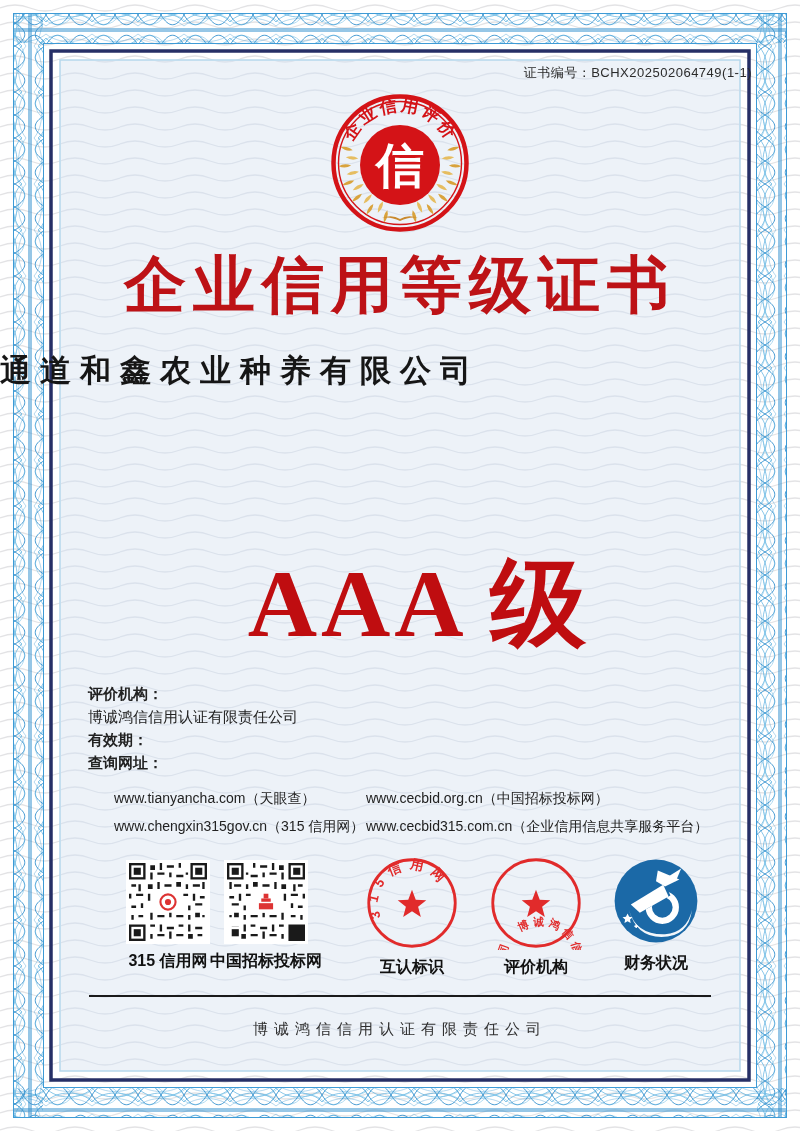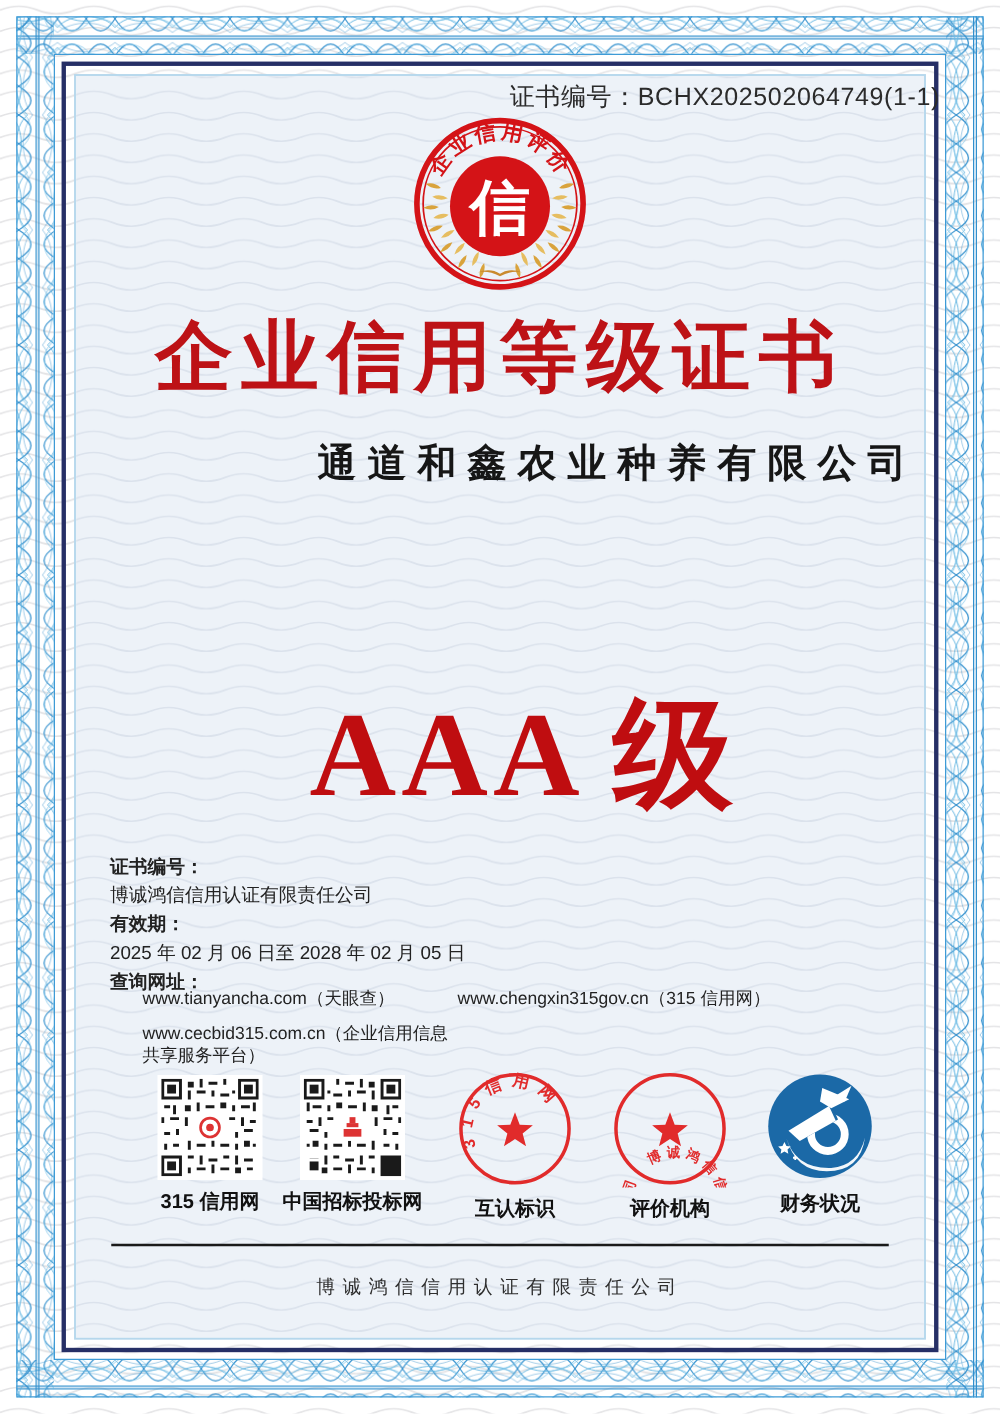--- a/index.html
+++ b/index.html
@@ -2,47 +2,47 @@
 <html><head>
 <meta charset="utf-8">
 <style>
   * { margin:0; padding:0; box-sizing:border-box; }
   html,body { width:800px; }
   body { font-family:"Liberation Sans", sans-serif; background:#fff; }
   .page { position:relative; width:800px; height:1131px; overflow:hidden; background:#fff; }
   .bg { position:absolute; left:0; top:0; width:800px; height:1131px; }
   .content { position:absolute; left:0; top:0; width:800px; height:1131px; }
 
-  .cert-no { position:absolute; top:64px; right:48px; font-size:20px; color:#2b2b2b; letter-spacing:.5px; }
+  .cert-no { position:absolute; top:64px; right:48px; font-size:13px; color:#2b2b2b; letter-spacing:.5px; }
 
   .emblem { position:absolute; left:330px; top:92px; width:140px; height:142px; }
 
   .title { position:absolute; left:0; top:243px; width:800px; text-align:center;
            font-size:62px; font-weight:bold; color:#bd1216; letter-spacing:7px; }
 
-  .company { position:absolute; left:0; top:350px; width:734px; text-align:right;
+  .company { position:absolute; left:0; top:350px; width:734px; text-align:left;
              font-size:31px; font-weight:bold; color:#161616; letter-spacing:9px; }
 
   .body-text { position:absolute; left:88px; top:428px; width:626px;
                font-size:17px; color:#3a3a3a; line-height:28px; text-indent:2em;
                text-align:justify; letter-spacing:.4px; }
 
   .rating { position:absolute; left:0; top:540px; width:800px; text-align:center;
             font-family:"Liberation Serif", serif; font-weight:bold;
             font-size:96px; color:#bf0d10; letter-spacing:4px;margin-left:19px; }
 
   .info { position:absolute; left:88px; top:682px; font-size:15px; color:#222; line-height:23px; }
   .info .lbl { font-weight:bold; }
   .urls { position:absolute; left:88px; top:790px; display:grid;
           grid-template-columns:252px auto; row-gap:10px; font-size:14px; color:#222;margin-left:26px; }
 
   .seal-item { position:absolute; display:flex; flex-direction:column; align-items:center; }
   .seal-item .cap { margin-top:7px; font-size:16px; font-weight:bold; color:#111; white-space:nowrap; }
   .qr1 { left:118px; top:860px; width:100px; }
-  .qr2 { left:232px; top:860px; width:100px; }
+  .qr2 { left:216px; top:860px; width:100px; }
   .st1 { left:362px; top:856px; width:100px; }
   .st2 { left:486px; top:856px; width:100px; }
   .lg1 { left:608px; top:856px; width:96px; }
   .qr-img { width:84px; height:84px; background:#fff; padding:3px; }
   .stamp-img { width:94px; height:94px; }
   .logo-img { width:90px; height:90px; }
 
   .footer-line { position:absolute; left:89px; top:995px; width:622px; height:2px; background:#1a1a1a; }
   .footer { position:absolute; left:0; top:1020px; width:800px; text-align:center;
             font-size:15px; color:#2e2e2e; letter-spacing:6px; }
@@ -141,29 +141,29 @@
       </g>
       <circle cx="70" cy="72" r="40" fill="#d41317"></circle>
       <text x="70" y="89" text-anchor="middle" font-size="48" font-weight="bold" fill="#ffffff">信</text>
     </svg>
 
     <div class="title">企业信用等级证书</div>
     <div class="company">通道和鑫农业种养有限公司</div>
     <div class="rating">AAA 级</div>
 
     <div class="info">
-      <div class="lbl">证书编号：</div>
+      <div class="lbl">评价机构：</div>
       <div>博诚鸿信信用认证有限责任公司</div>
       <div class="lbl">有效期：</div>
-      <div>2025 年 02 月 06 日至 2028 年 02 月 05 日</div>
       <div class="lbl">查询网址：</div>
     </div>
 
     <div class="urls">
       <div>www.tianyancha.com（天眼查）</div>
+      <div>www.cecbid.org.cn（中国招标投标网）</div>
       <div>www.chengxin315gov.cn（315 信用网）</div>
       <div>www.cecbid315.com.cn（企业信用信息共享服务平台）</div>
     </div>
 
     <div class="seal-item qr1">
       <svg class="qr-img" viewBox="0 0 33 33" xmlns="http://www.w3.org/2000/svg">
         <rect width="33" height="33" fill="#fff"></rect>
         <g fill="#1a1a1a">
           <path d="M0 0h7v7h-7zM26 0h7v7h-7zM0 26h7v7h-7z"></path>
           <path d="M9 1h2v2h-2zM13 0h1v3h-1zM16 1h3v1h-3zM21 0h1v2h-1zM9 4h1v3h-1zM12 4h3v1h-3zM17 4h1v2h-1zM20 5h3v1h-3zM24 4h1v1h-1zM1 9h2v1h-2zM4 9h1v3h-1zM8 9h2v2h-2zM12 8h1v3h-1zM15 9h3v1h-3zM20 8h2v2h-2zM24 9h1v2h-1zM27 9h3v1h-3zM31 8h1v3h-1zM0 13h1v2h-1zM3 13h3v1h-3zM8 13h1v3h-1zM23 13h2v1h-2zM27 13h1v3h-1zM30 14h2v1h-2zM1 18h2v1h-2zM5 17h1v2h-1zM25 18h1v2h-1zM28 17h3v1h-3zM1 22h1v2h-1zM4 22h2v1h-2zM9 21h1v3h-1zM12 22h3v1h-3zM17 21h1v2h-1zM20 22h3v1h-3zM25 22h1v2h-1zM28 21h2v2h-2zM31 22h1v1h-1zM9 26h2v1h-2zM13 26h1v3h-1zM16 27h3v1h-3zM21 26h2v1h-2zM25 26h1v3h-1zM28 27h3v1h-3zM9 30h1v2h-1zM12 30h3v1h-3zM17 29h1v3h-1zM20 30h3v1h-3zM25 30h2v2h-2zM29 30h2v1h-2z"></path>

